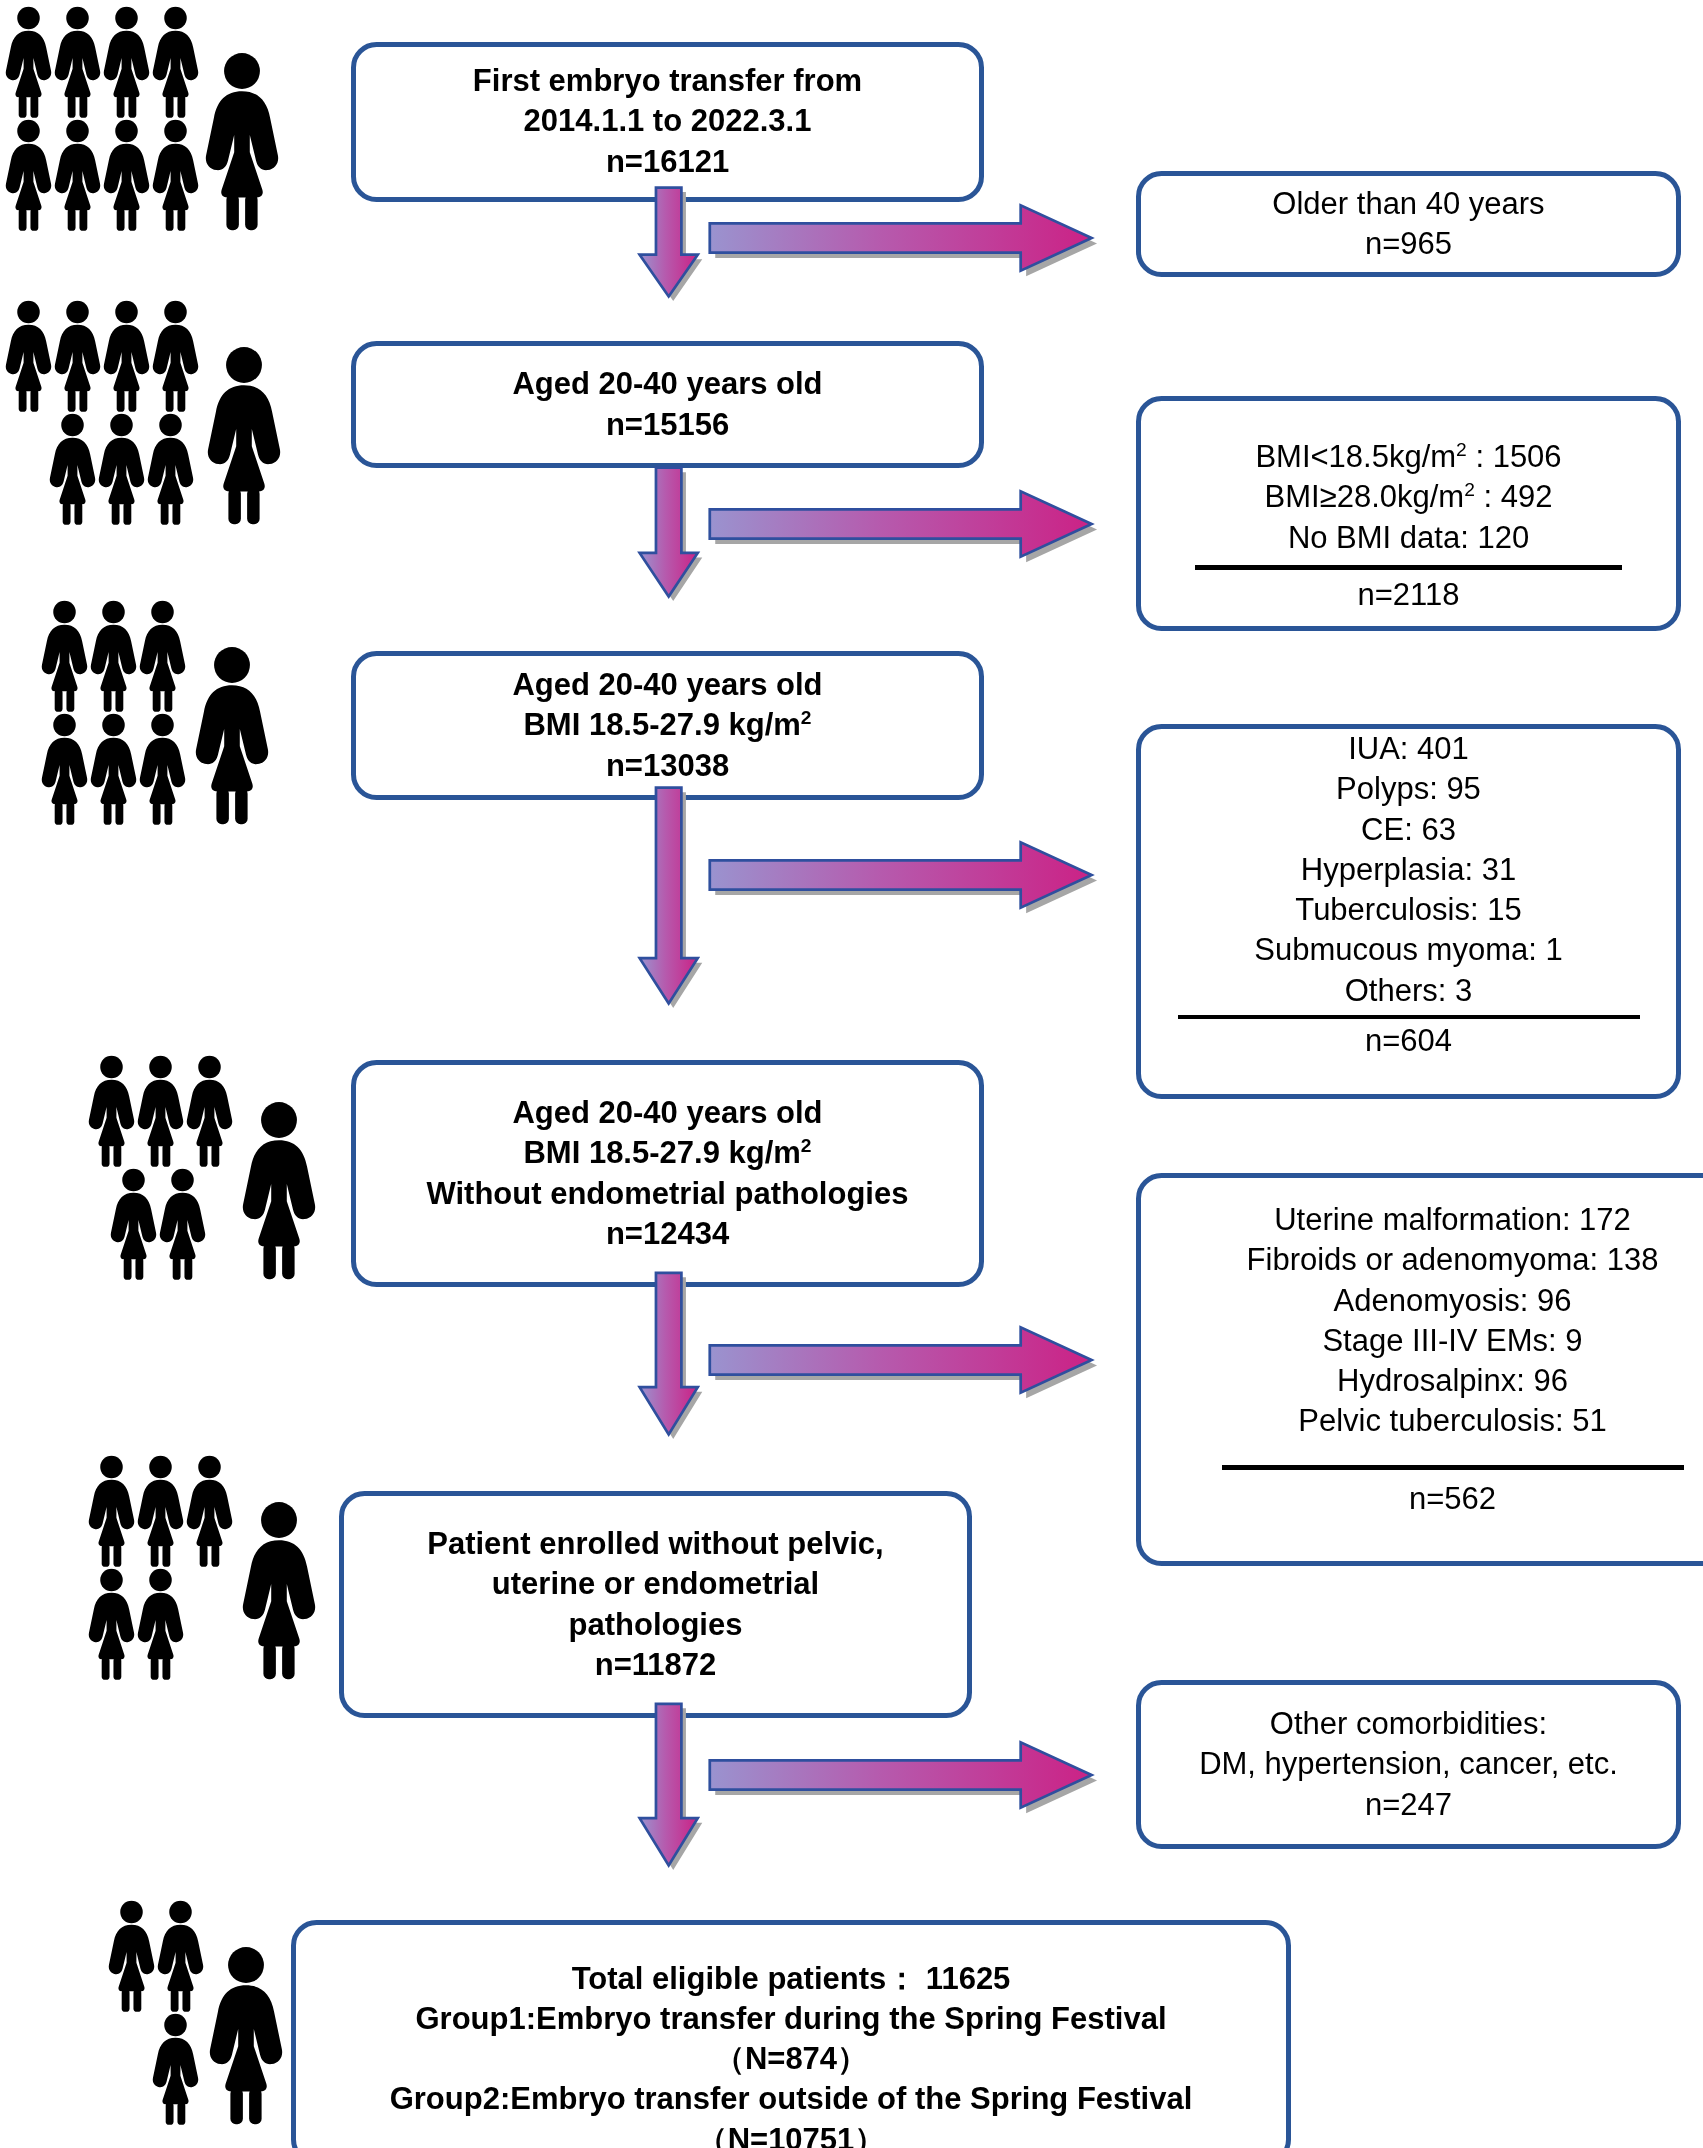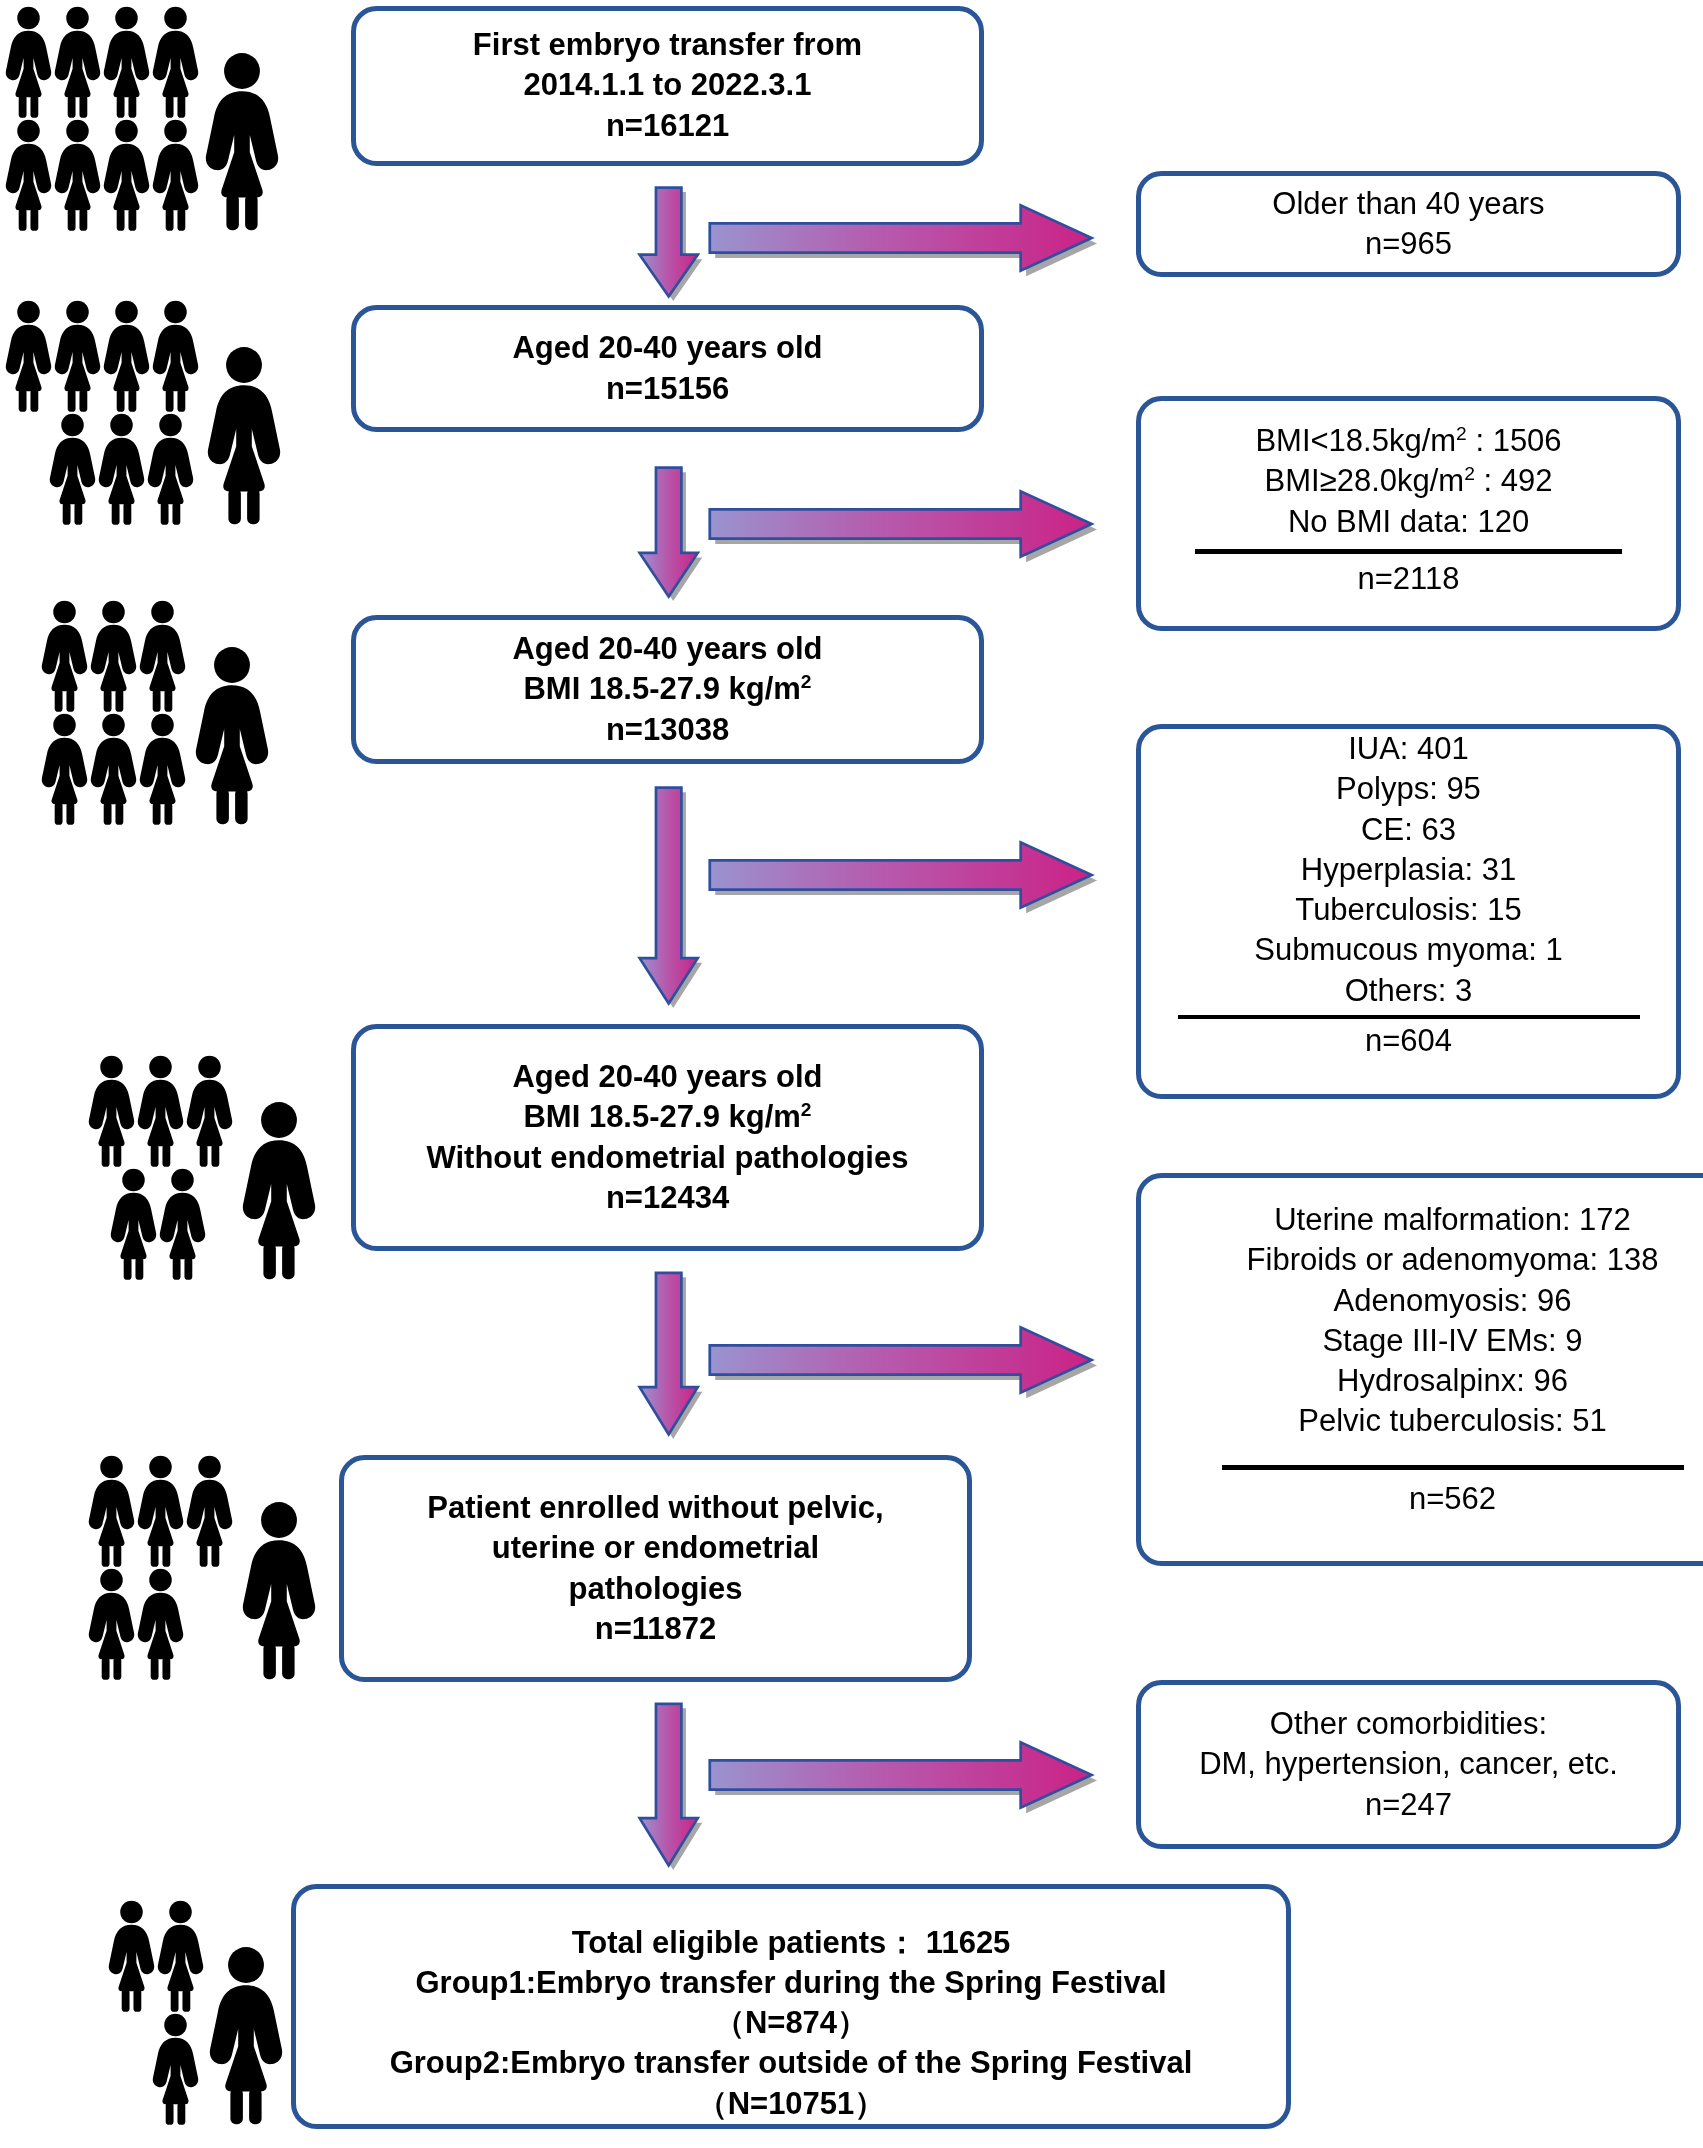--- a/index.html
+++ b/index.html
@@ -24,21 +24,21 @@
     border:5.5px solid #2a5597;
     border-radius:25.5px;
     background:#ffffff;
     display:flex;
     flex-direction:column;
     align-items:center;
     justify-content:center;
     text-align:center;
     line-height:1.30;
   }
-  .box.main{ font-weight:bold; }
+  .box.main{ font-weight:bold;margin-top:36px; }
   .box.side{ font-weight:normal; }
   .box .ln{ display:block; white-space:nowrap; }
   sup{ font-size:.62em; vertical-align:super; line-height:0; }
 
   .rule{
     display:block;
     height:4.5px;
     background:#000;
     margin:7.3px 0 5.5px 0;
   }
@@ -310,21 +310,21 @@
     <span class="ln">（N=874）</span>
     <span class="ln">Group2:Embryo transfer outside of the Spring Festival</span>
     <span class="ln">（N=10751）</span>
   </div>
 
   <div class="box side" style="left:1136px; top:171px; width:545px; height:106px; font-size:31px;">
     <span class="ln">Older than 40 years</span>
     <span class="ln">n=965</span>
   </div>
 
-  <div class="box side" style="left:1136px; top:396px; width:545px; height:235px; font-size:31px; justify-content:flex-start; padding-top:20px;">
+  <div class="box side" style="left:1136px; top:396px; width:545px; height:235px; font-size:31px; justify-content:flex-start; padding-top:36px;">
     <span class="ln" id="bmi-item-0">BMI&lt;18.5kg/m<sup>2</sup> : 1506</span>
     <span class="ln" id="bmi-item-1">BMI≥28.0kg/m<sup>2</sup> : 492</span>
     <span class="ln">No BMI data: 120</span>
     <span class="rule" style="width:427px;"></span>
     <span class="ln">n=2118</span>
   </div>
 
   <div class="box side" style="left:1136px; top:724px; width:545px; height:375px; font-size:31px; justify-content:flex-start; padding-top:0;">
     <span class="ln">IUA: 401</span>
     <span class="ln">Polyps: 95</span>

